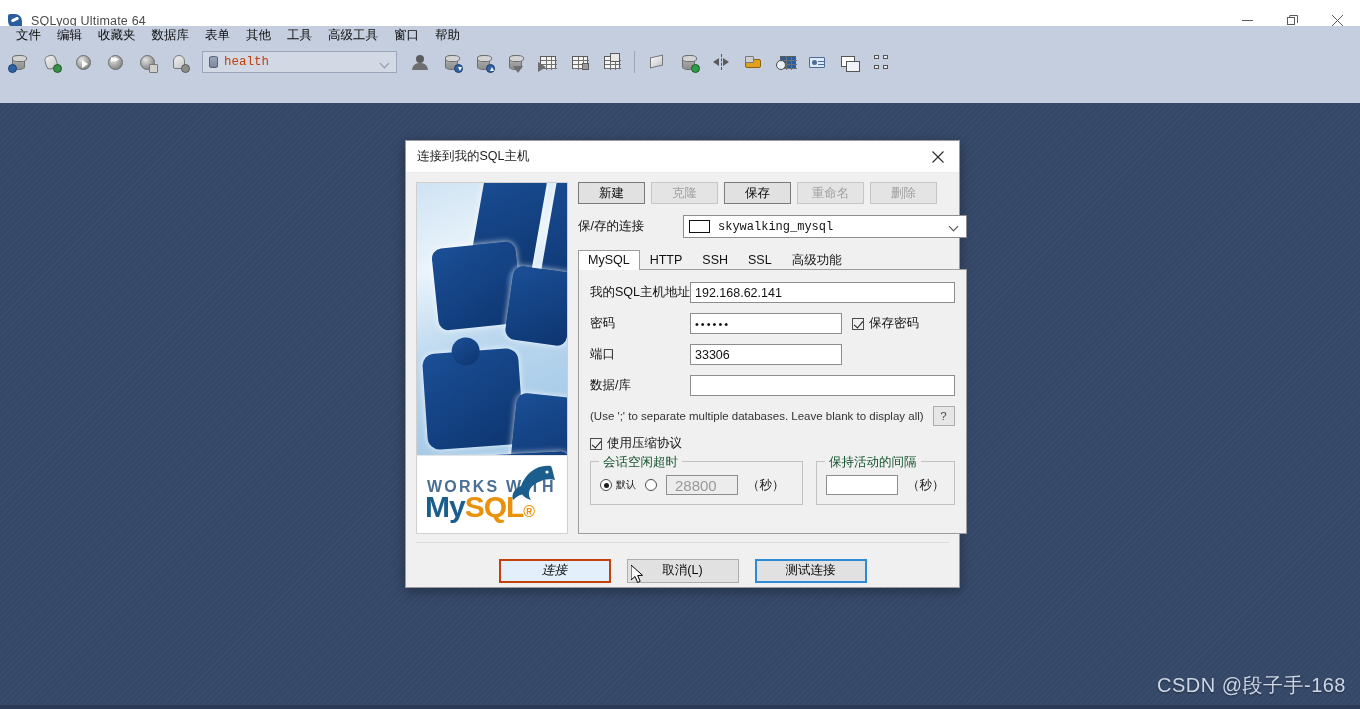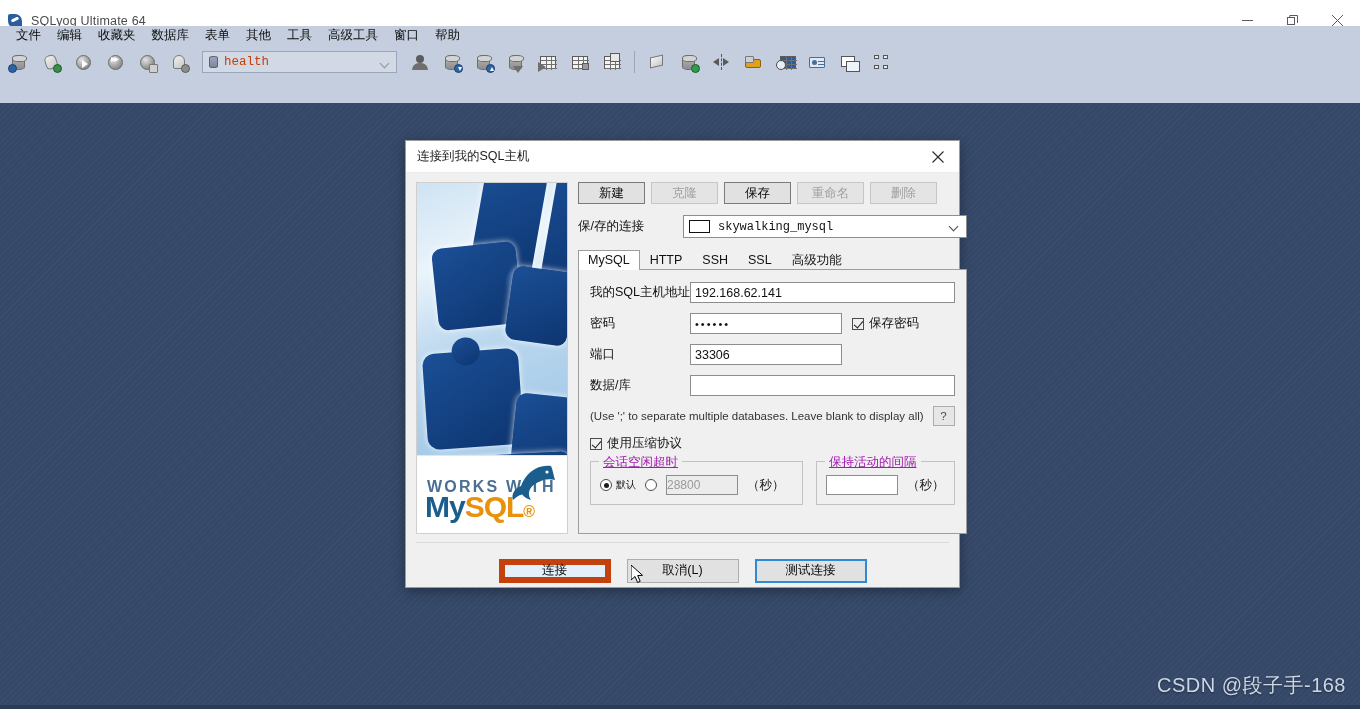--- a/index.html
+++ b/index.html
@@ -339,51 +339,51 @@
 
   #compress-row { margin-bottom:9px; }
 
   #groups { display:flex; gap:13px; }
   .gbox {
     border:1px solid #c2c2c2; position:relative; padding:13px 9px 9px 9px;
     display:flex; align-items:center; gap:9px;
   }
   .gbox .gtitle {
     position:absolute; top:-8px; left:8px; background:#f0f0f0; padding:0 4px;
-    font-size:12.5px; color:#a21caf;text-decoration:underline;
+    font-size:12.5px; color:#14532d;
   }
   #gbox-timeout { width:213px; }
   #gbox-keepalive { flex:1; }
   .radio { display:flex; align-items:center; gap:4px; font-size:10px; color:#111; }
   .rb {
     width:12px; height:12px; border:1px solid #4d4d4d; border-radius:50%;
     background:#fff; position:relative; flex:none;
   }
   .rb.sel:after{
     content:""; position:absolute; left:2.5px; top:2.5px; width:5px; height:5px;
     border-radius:50%; background:#1c1c1c;
   }
   .secs { font-size:12.5px; color:#111; }
   .dinput {
     width:72px; height:20px; background:#fff; border:1px solid #8d8d8d;
-    font-size:12px; padding:0 0; display:flex; align-items:center; color:#9a9a9a;
+    font-size:15px; padding:0 8px; display:flex; align-items:center; color:#9a9a9a;
   }
   .dinput.gray { background:#ececec; }
 
   
   #dlg-footer {
     height:56px; flex:none; border-top:1px solid #dcdcdc; margin:8px 10px 0 10px;
     display:flex; align-items:center; justify-content:center; gap:16px;
   }
   .fbtn {
     width:112px; height:24px; font-size:12.5px; color:#0a0a0a;
     display:flex; align-items:center; justify-content:center;
     background:#e1e1e1; border:1px solid #adadad;
   }
-  .fbtn.focused { background:#e3f0fb; border:6px solid #c2410c; }
+  .fbtn.focused { background:#e3f0fb; border:2px solid #c2410c;font-style:italic; }
   .fbtn.accent  { background:#e1e1e1; border:2px solid #2e8ad6; }
 
   
   #cursor { position:absolute; left:631px; top:565px; width:14px; height:20px; pointer-events:none; }
 
   
   #watermark {
     position:absolute; right:14px; bottom:10px;
     font-size:20px; color:#cdd6e4; letter-spacing:.5px;
     text-shadow:0 1px 2px rgba(0,0,0,.4);

